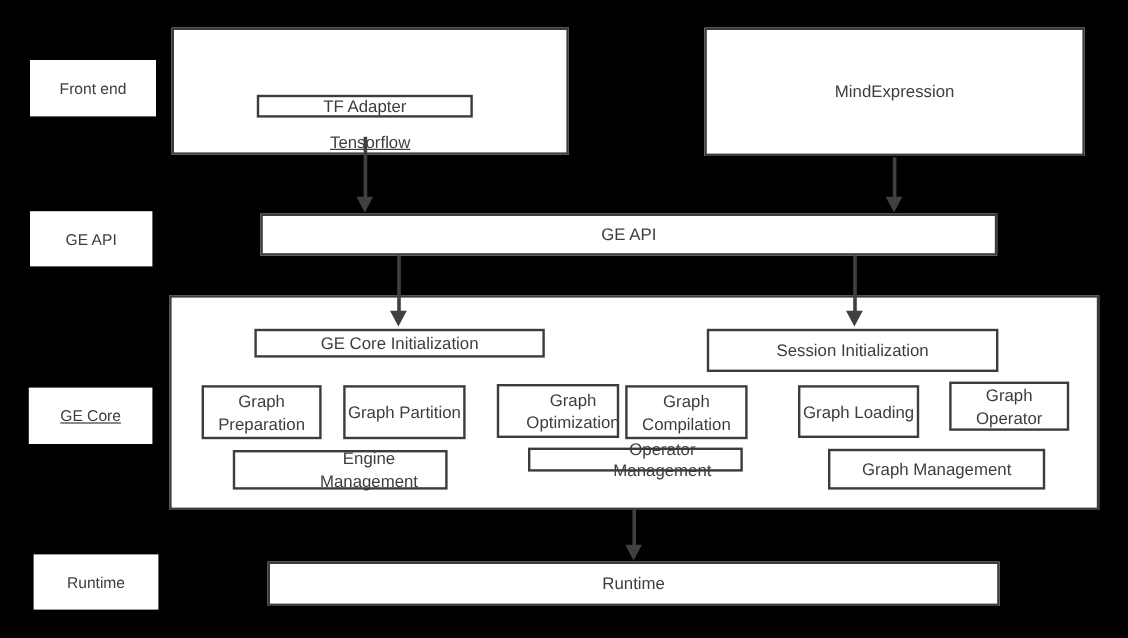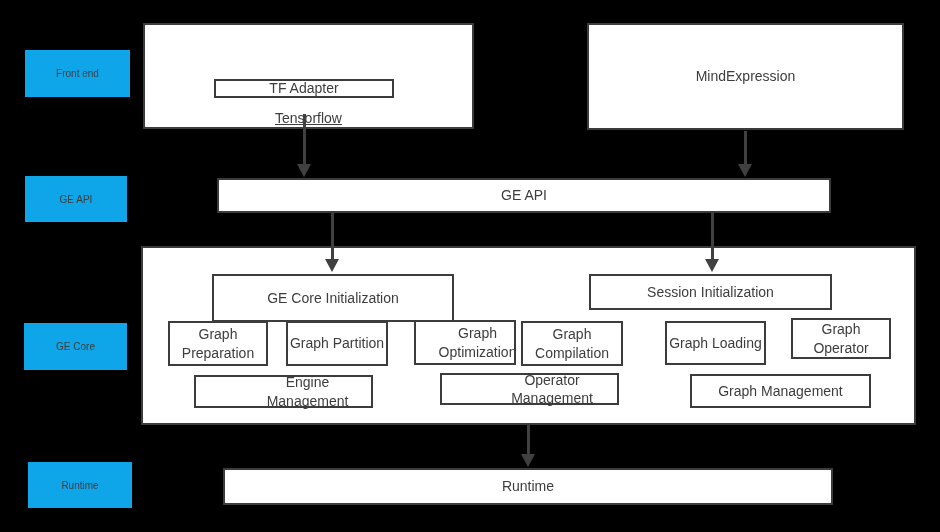--- a/index.html
+++ b/index.html
@@ -7,25 +7,25 @@
     position: relative;
     width: 940px;
     height: 532px;
     background: #000;
     font-family: "Liberation Sans", "DejaVu Sans", sans-serif;
     color: #3d3d3d;
     overflow: hidden;
   }
   .side-label {
     position: absolute;
-    background: #0ea5e9;
+    background: #ffffff;
     display: flex;
     align-items: center;
     justify-content: center;
-    font-size: 10px;
+    font-size: 13px;
     color: #3d3d3d;
   }
   .box {
     position: absolute;
     background: #fff;
     border: 2px solid #3c3c3c;
     box-sizing: border-box;
     display: flex;
     align-items: center;
     justify-content: center;
@@ -63,40 +63,40 @@
     border-top: 13px solid #404040;
   }
 </style>
 </head>
 <body>
 
 <div class="stage">
 
   <div class="side-label" style="left:25px; top:50px; width:105px; height:47px;">Front end</div>
   <div class="side-label" style="left:25px; top:176px; width:102px; height:46px;">GE API</div>
-  <div class="side-label" style="left:24px; top:323px; width:103px; height:47px;">GE Core</div>
+  <div class="side-label" style="left:24px; top:323px; width:103px; height:47px;text-decoration:underline;">GE Core</div>
   <div class="side-label" style="left:28px; top:462px; width:104px; height:46px;">Runtime</div>
 
   <div class="box title-top" style="left:143px; top:23px; width:331px; height:106px;">
     <span>Tensorflow</span>
   </div>
   <div class="box" style="left:214px; top:79px; width:180px; height:19px;">
     <span>TF Adapter</span>
   </div>
   <div class="box" style="left:587px; top:23px; width:317px; height:107px;">
     <span>MindExpression</span>
   </div>
 
   <div class="box" style="left:217px; top:178px; width:614px; height:35px;">
     <span>GE API</span>
   </div>
 
   <div class="box" style="left:141px; top:246px; width:775px; height:179px;"></div>
 
-  <div class="box" style="left:212px; top:274px; width:242px; height:48px;">
+  <div class="box" style="left:212px; top:274px; width:242px; height:24px;">
     <span>GE Core Initialization</span>
   </div>
   <div class="box" style="left:589px; top:274px; width:243px; height:36px;">
     <span>Session Initialization</span>
   </div>
 
   <div class="box" style="left:168px; top:321px; width:100px; height:45px;">
     <span>Graph Preparation</span>
   </div>
   <div class="box" style="left:286px; top:321px; width:102px; height:45px;">
@@ -111,21 +111,21 @@
   <div class="box" style="left:665px; top:321px; width:101px; height:44px;">
     <span>Graph Loading</span>
   </div>
   <div class="box" style="left:791px; top:318px; width:100px; height:41px;">
     <span>Graph Operator</span>
   </div>
 
   <div class="box" style="left:194px; top:375px; width:179px; height:33px;padding-left:48px;">
     <span>Engine Management</span>
   </div>
-  <div class="box" style="left:440px; top:373px; width:179px; height:32px;padding-left:45px;">
+  <div class="box" style="left:440px; top:373px; width:179px; height:20px;padding-left:45px;">
     <span>Operator Management</span>
   </div>
   <div class="box" style="left:690px; top:374px; width:181px; height:34px;">
     <span>Graph Management</span>
   </div>
 
   <div class="box" style="left:223px; top:468px; width:610px; height:37px;">
     <span>Runtime</span>
   </div>
 

